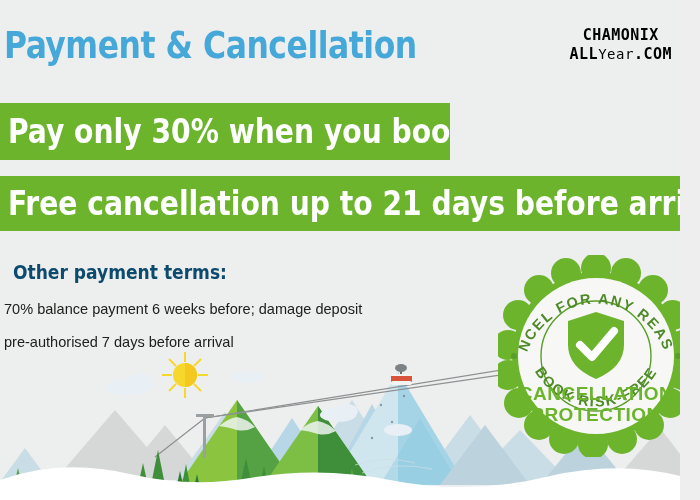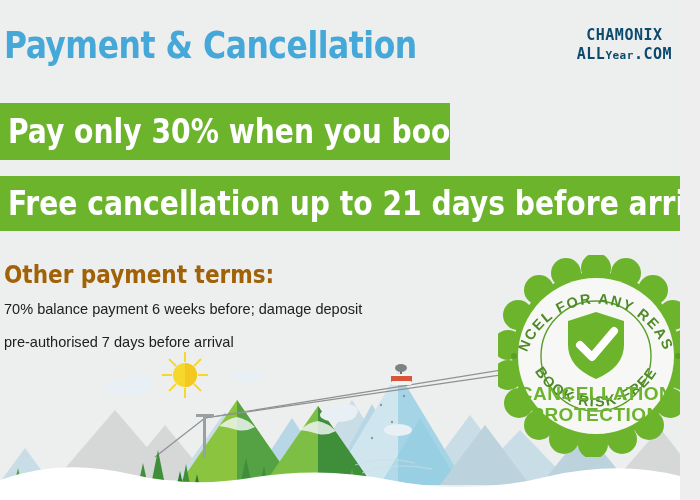--- a/index.html
+++ b/index.html
@@ -19,45 +19,45 @@
   #page-title{
     position:absolute;left:4px;top:24px;
     font-family:"Liberation Sans Narrow","DejaVu Sans Condensed","Liberation Sans",sans-serif;
     font-weight:bold;font-size:38px;line-height:42px;
     color:#45a8d8;letter-spacing:-0.5px;
     transform:scaleX(.92);transform-origin:left center;
     white-space:nowrap;
   }
   #logo{
     position:absolute;right:8px;top:26px;
-    text-align:center;color:#0c4a6e;
+    text-align:center;color:#000000;
     font-family:"DejaVu Sans Mono","Liberation Mono",monospace;
     font-weight:bold;line-height:19px;
     letter-spacing:.5px;
   }
   #logo .l1{font-size:15px;display:block;}
   #logo .l2{font-size:15px;display:block;}
-  #logo .l2 .sm{font-size:11px;font-weight:bold;}
+  #logo .l2 .sm{font-size:14px;font-weight:normal;}
 
   
   .bar{
     position:absolute;background:#6cb42c;color:#ffffff;
     font-family:"Liberation Sans Narrow","DejaVu Sans Condensed","Liberation Sans",sans-serif;
     font-weight:bold;white-space:nowrap;overflow:hidden;
     display:flex;align-items:center;
   }
   #bar-1{left:0;top:103px;width:450px;height:57px;font-size:33px;padding-left:8px;box-sizing:border-box;}
   #bar-2{left:0;top:176px;width:700px;height:55px;font-size:33px;padding-left:8px;box-sizing:border-box;}
   .bar .txt{transform:scaleX(.95);transform-origin:left center;display:block;}
 
   
   #terms-heading{
-    position:absolute;left:4px;top:261px;
+    position:absolute;left:13px;top:261px;
     font-family:"Liberation Sans Narrow","DejaVu Sans Condensed","Liberation Sans",sans-serif;
-    font-weight:bold;font-size:24px;color:#a16207;white-space:nowrap;
+    font-weight:bold;font-size:19px;color:#0c4a6e;white-space:nowrap;
   }
   #terms-line-1,#terms-line-2{
     position:absolute;left:4px;
     font-family:"Liberation Sans","DejaVu Sans",sans-serif;
     font-size:15px;color:#20201f;white-space:nowrap;
     transform:scaleX(.97);transform-origin:left center;
   }
   #terms-line-1{top:300px;}
   #terms-line-2{top:333px;}
 

